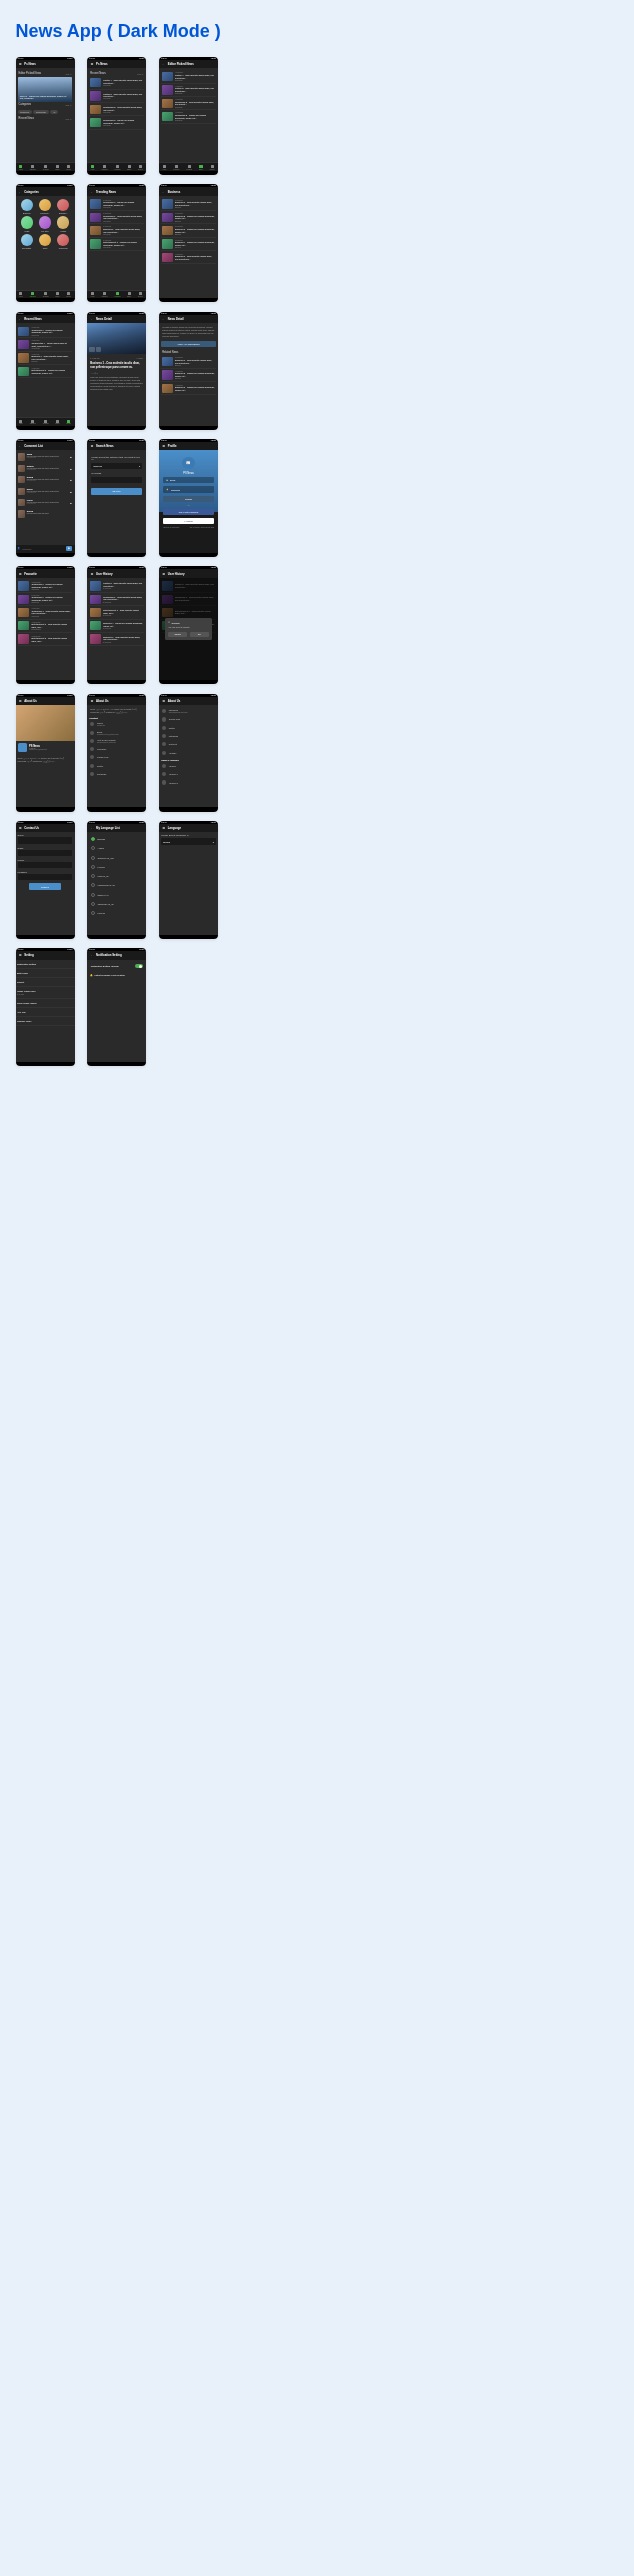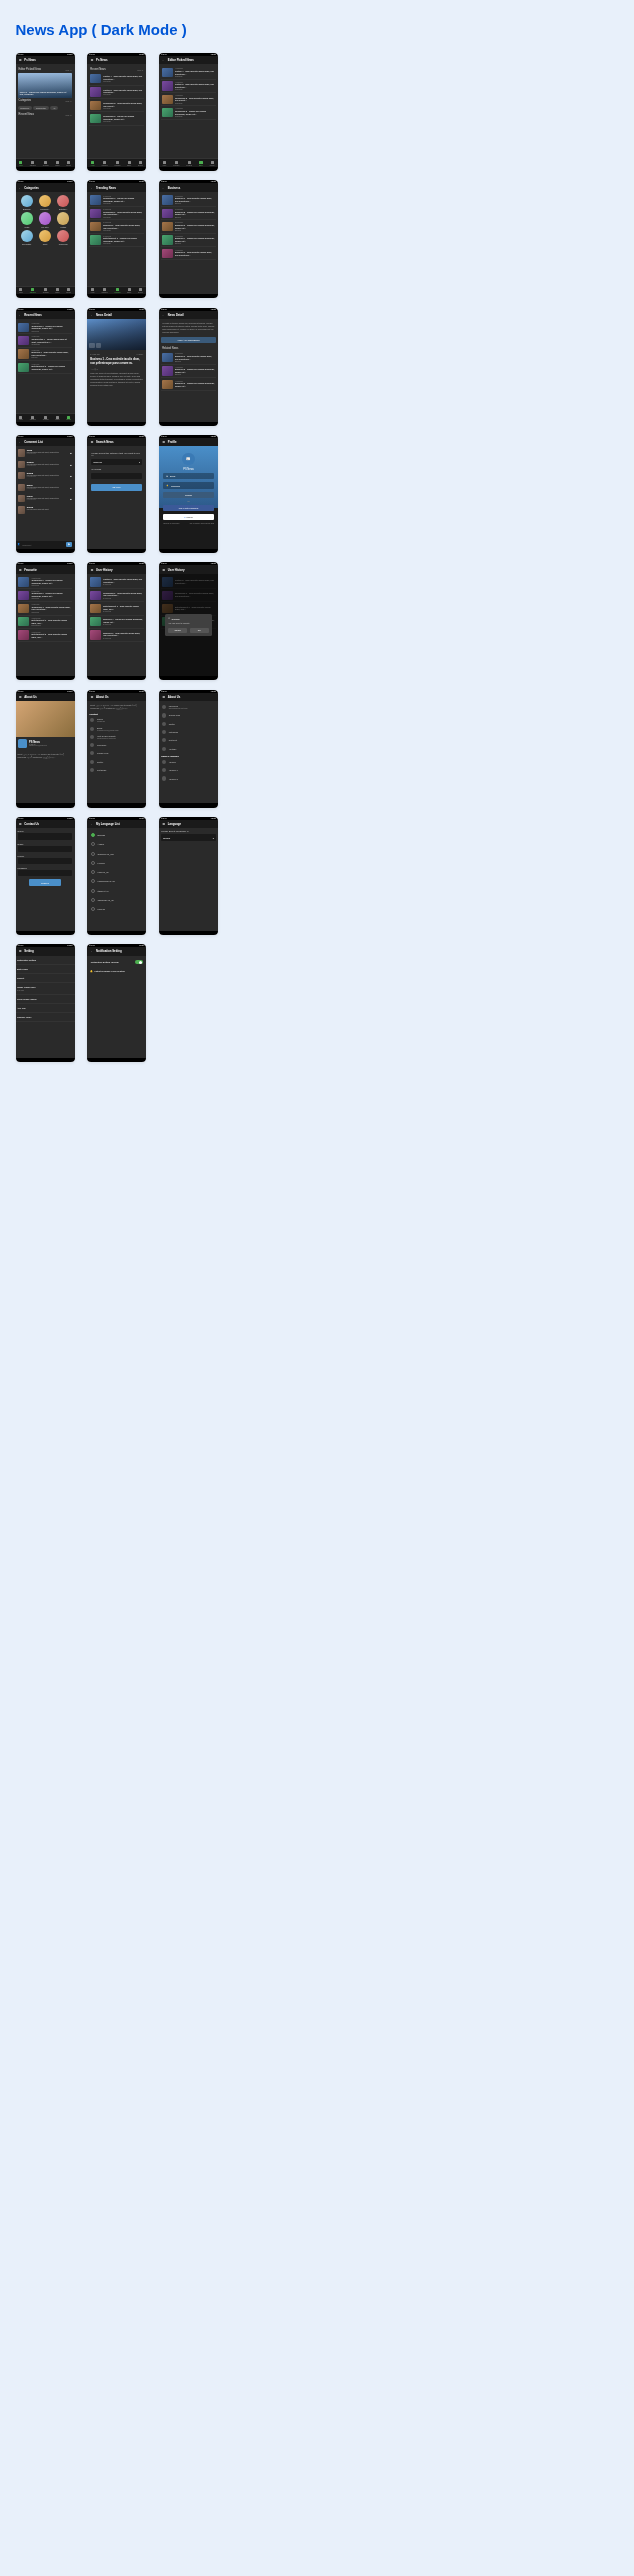--- a/index.html
+++ b/index.html
@@ -1,17 +1,17 @@
 <!DOCTYPE html>
 <html style="font-size:8.2px"><head>
 <meta charset="utf-8">
 <style>
 * { margin: 0; padding: 0; box-sizing: border-box; }
 body { background: #e8f0fa; font-family: -apple-system, BlinkMacSystemFont, sans-serif; padding: 20.6px 15.5px; }
-.page-title { color: #0056d6; font-size: 15px; font-weight: 700; margin-bottom: 15.5px; }
+.page-title { color: #0056d6; font-size: 18px; font-weight: 700; margin-bottom: 15.5px; }
 .grid { display: grid; grid-template-columns: repeat(3, 1fr); gap: 9.3px; max-width: 206px; }
 .phone { background: #fff; border-radius: 4.1px; overflow: hidden; box-shadow: 0 1px 3.1px rgba(0,0,0,0.1); display: flex; flex-direction: column; height: 118px; width: 59px; font-size: 2.6px; }
 .statusbar { background: #000; color: #fff; height: 3.1px; display: flex; justify-content: space-between; align-items: center; padding: 0 2.1px; font-size: 1.5px; }
 .header { background: #1a1a1a; color: #fff; display: flex; align-items: center; padding: 2.1px 2.6px; gap: 2.1px; font-size: 2.8px; font-weight: 600; }
 .header .icon { width: 4.1px; height: 4.1px; display: flex; align-items: center; justify-content: center; }
 .content { background: #2a2a2a; flex: 1; overflow: hidden; color: #ddd; padding: 2.1px; position: relative; }
 .navbar { background: #000; display: flex; height: 4.1px; align-items: center; justify-content: space-around; }
 .navbar div { width: 4.1px; height: 2.1px; }
 .bottomnav { background: #1a1a1a; display: flex; justify-content: space-around; padding: 1.5px 0; border-top: 0.5px solid #333; }
 .bottomnav .tab { display: flex; flex-direction: column; align-items: center; color: #888; font-size: 1.5px; gap: 0.5px; }

